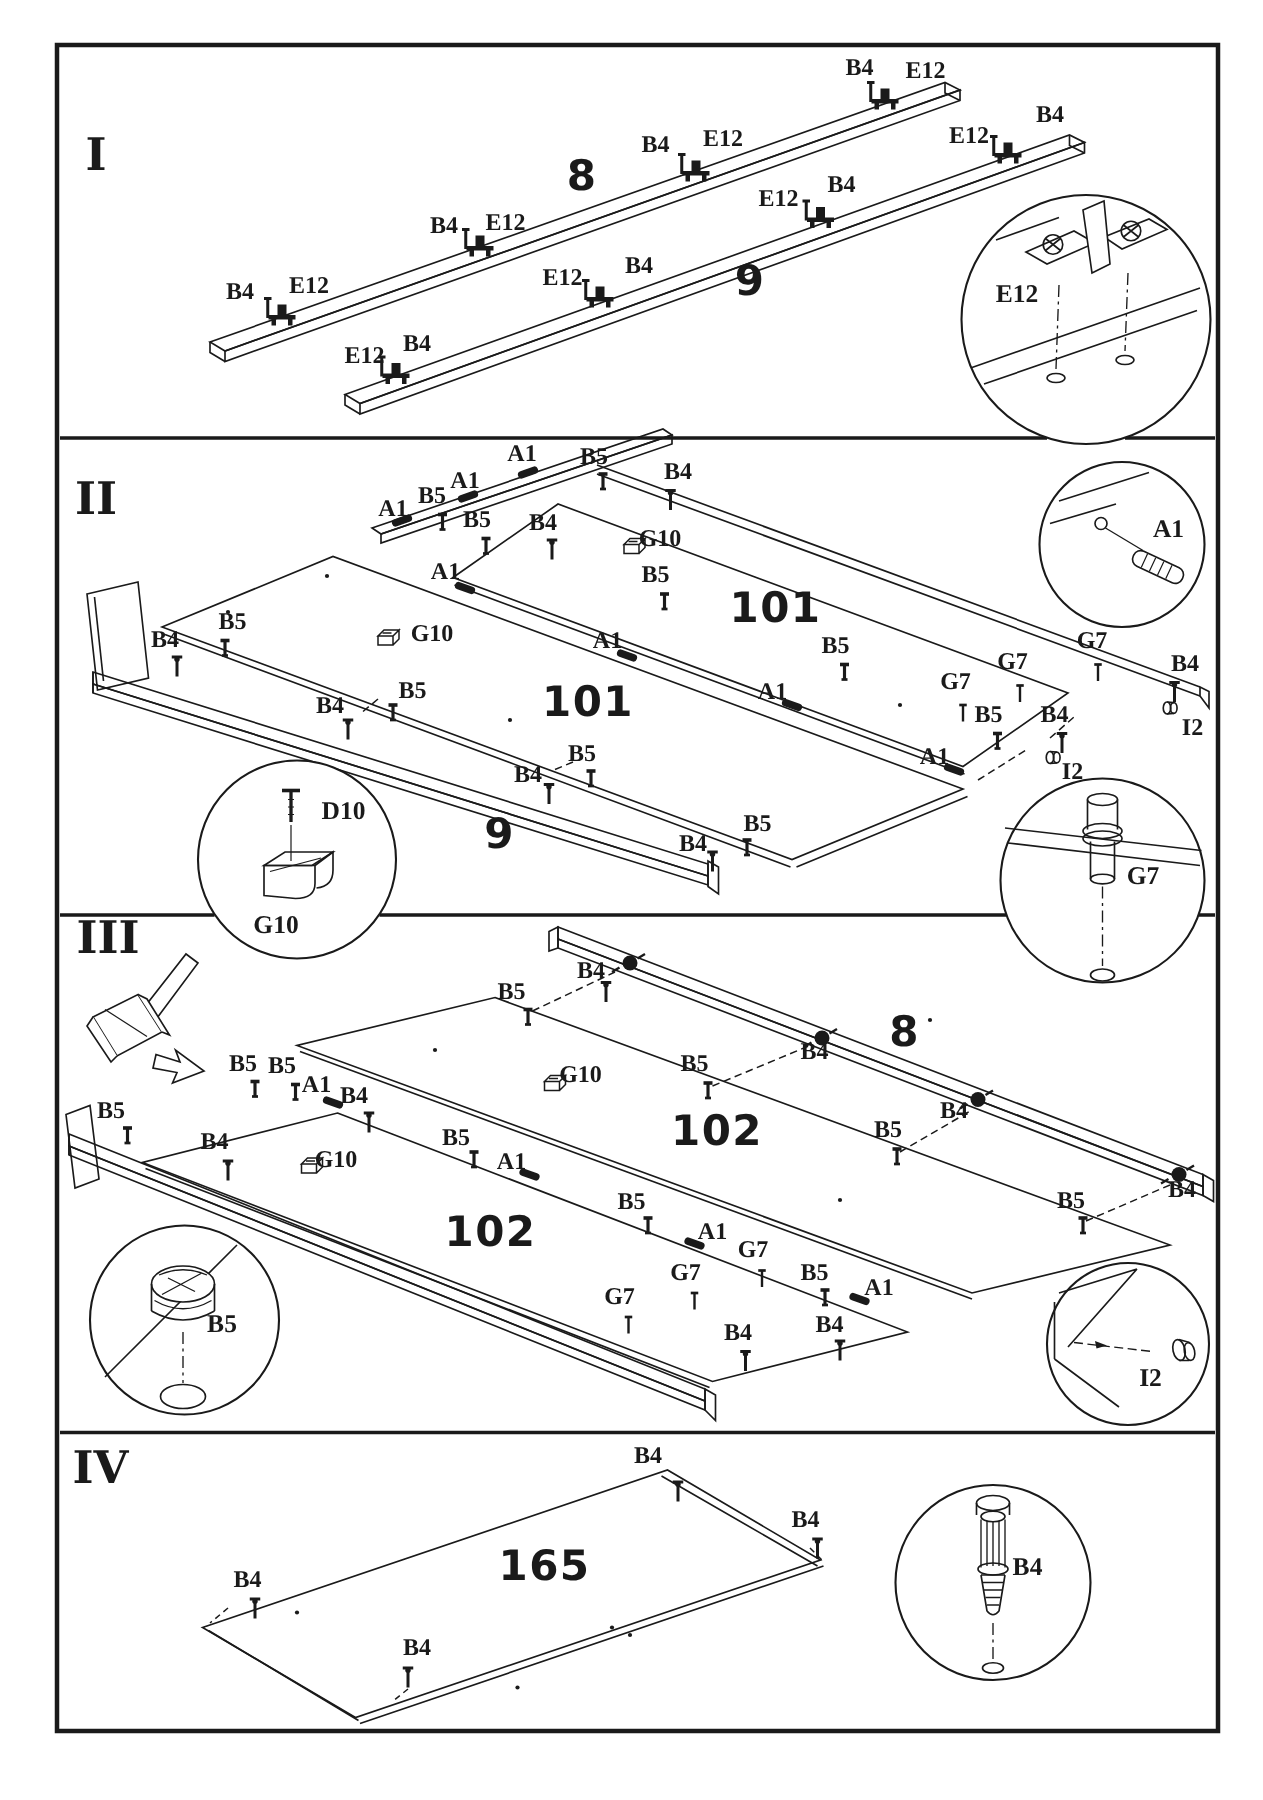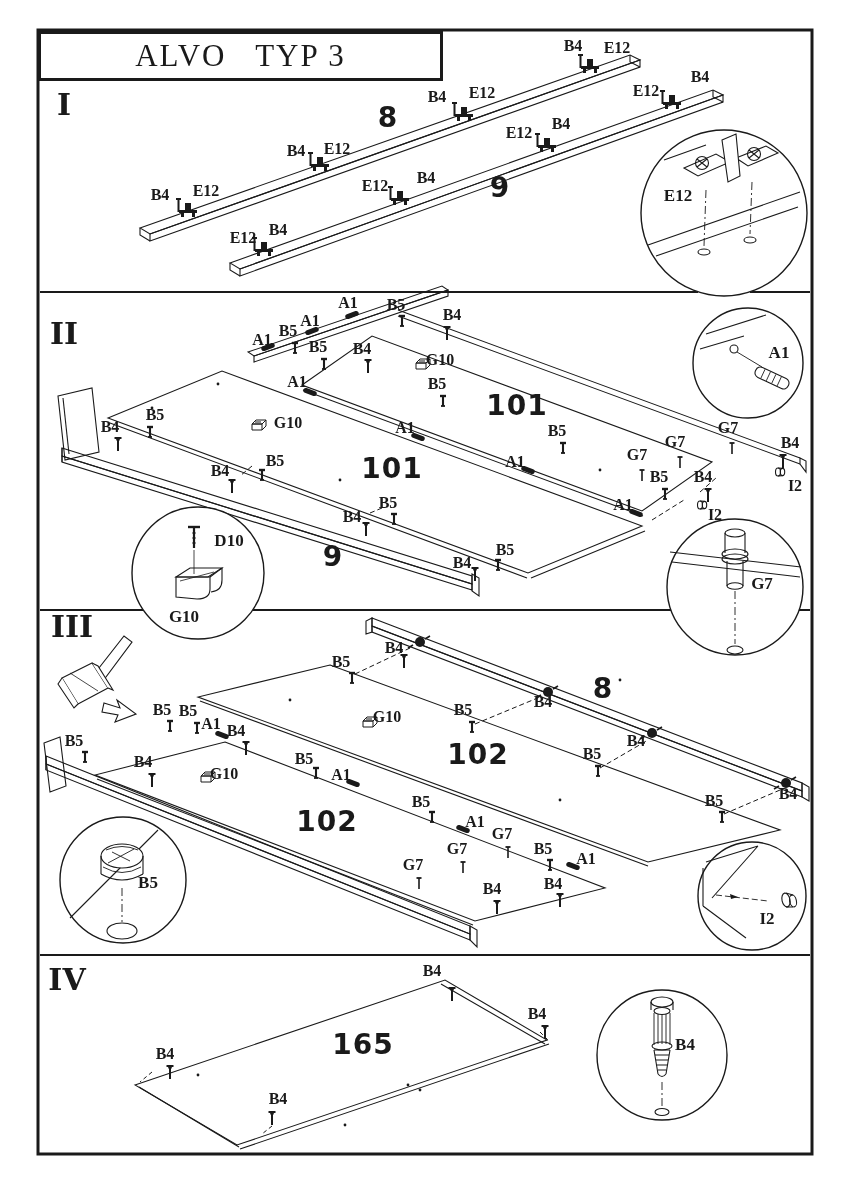--- a/index.html
+++ b/index.html
@@ -316,23 +316,20 @@
       <ellipse cx="662" cy="1011" rx="8" ry="3.5"></ellipse>
       <path d="M654,1013 V1045 M670,1013 V1045 M658,1014 V1044 M662,1014 V1044 M666,1014 V1044" stroke-width=".9"></path>
       <ellipse cx="662" cy="1046" rx="10" ry="4"></ellipse>
       <path d="M654,1050 h16 M655,1055 h14 M656,1060 h12 M657,1065 h10 M658,1070 h8"></path>
       <path d="M654,1050 L658,1074 M670,1050 L666,1074 M658,1074 Q662,1079 666,1074"></path>
       <path d="M662,1082 V1106" stroke-width=".9" stroke-dasharray="8 3 2 3"></path>
       <ellipse cx="662" cy="1112" rx="7" ry="3.5"></ellipse>
     </g>
   </svg>
 
-  <div class="title-box">
-    <span class="title-text">ALVO   TYP 3</span>
-  </div>
 
   <span class="lbl numeral" style="left:64px;top:104px">I</span>
   <span class="lbl numeral" style="left:64px;top:333px">II</span>
   <span class="lbl numeral" style="left:72px;top:626px">III</span>
   <span class="lbl numeral" style="left:67px;top:979px">IV</span>
 
   <div id="labelLayer">
       <span class="lbl co" style="left: 160px; top: 195px;">B4</span>
       <span class="lbl co" style="left: 206px; top: 191px;">E12</span>
       <span class="lbl co" style="left: 296px; top: 151px;">B4</span>

